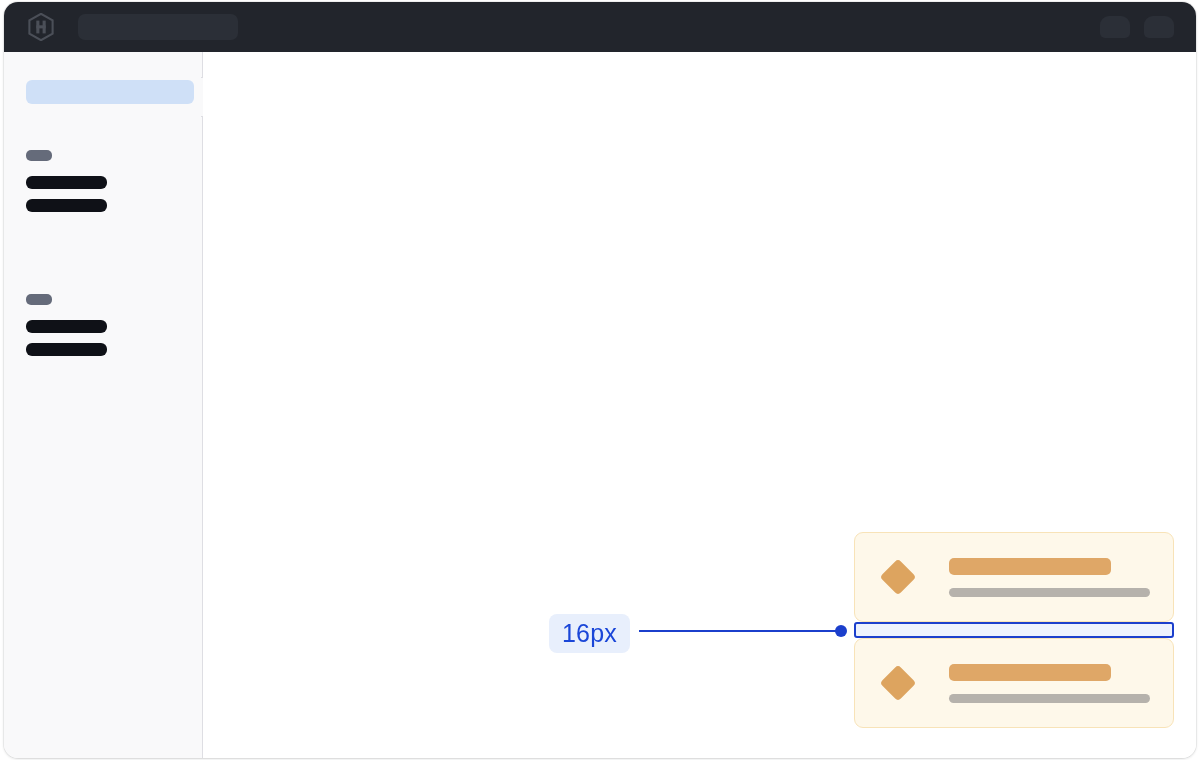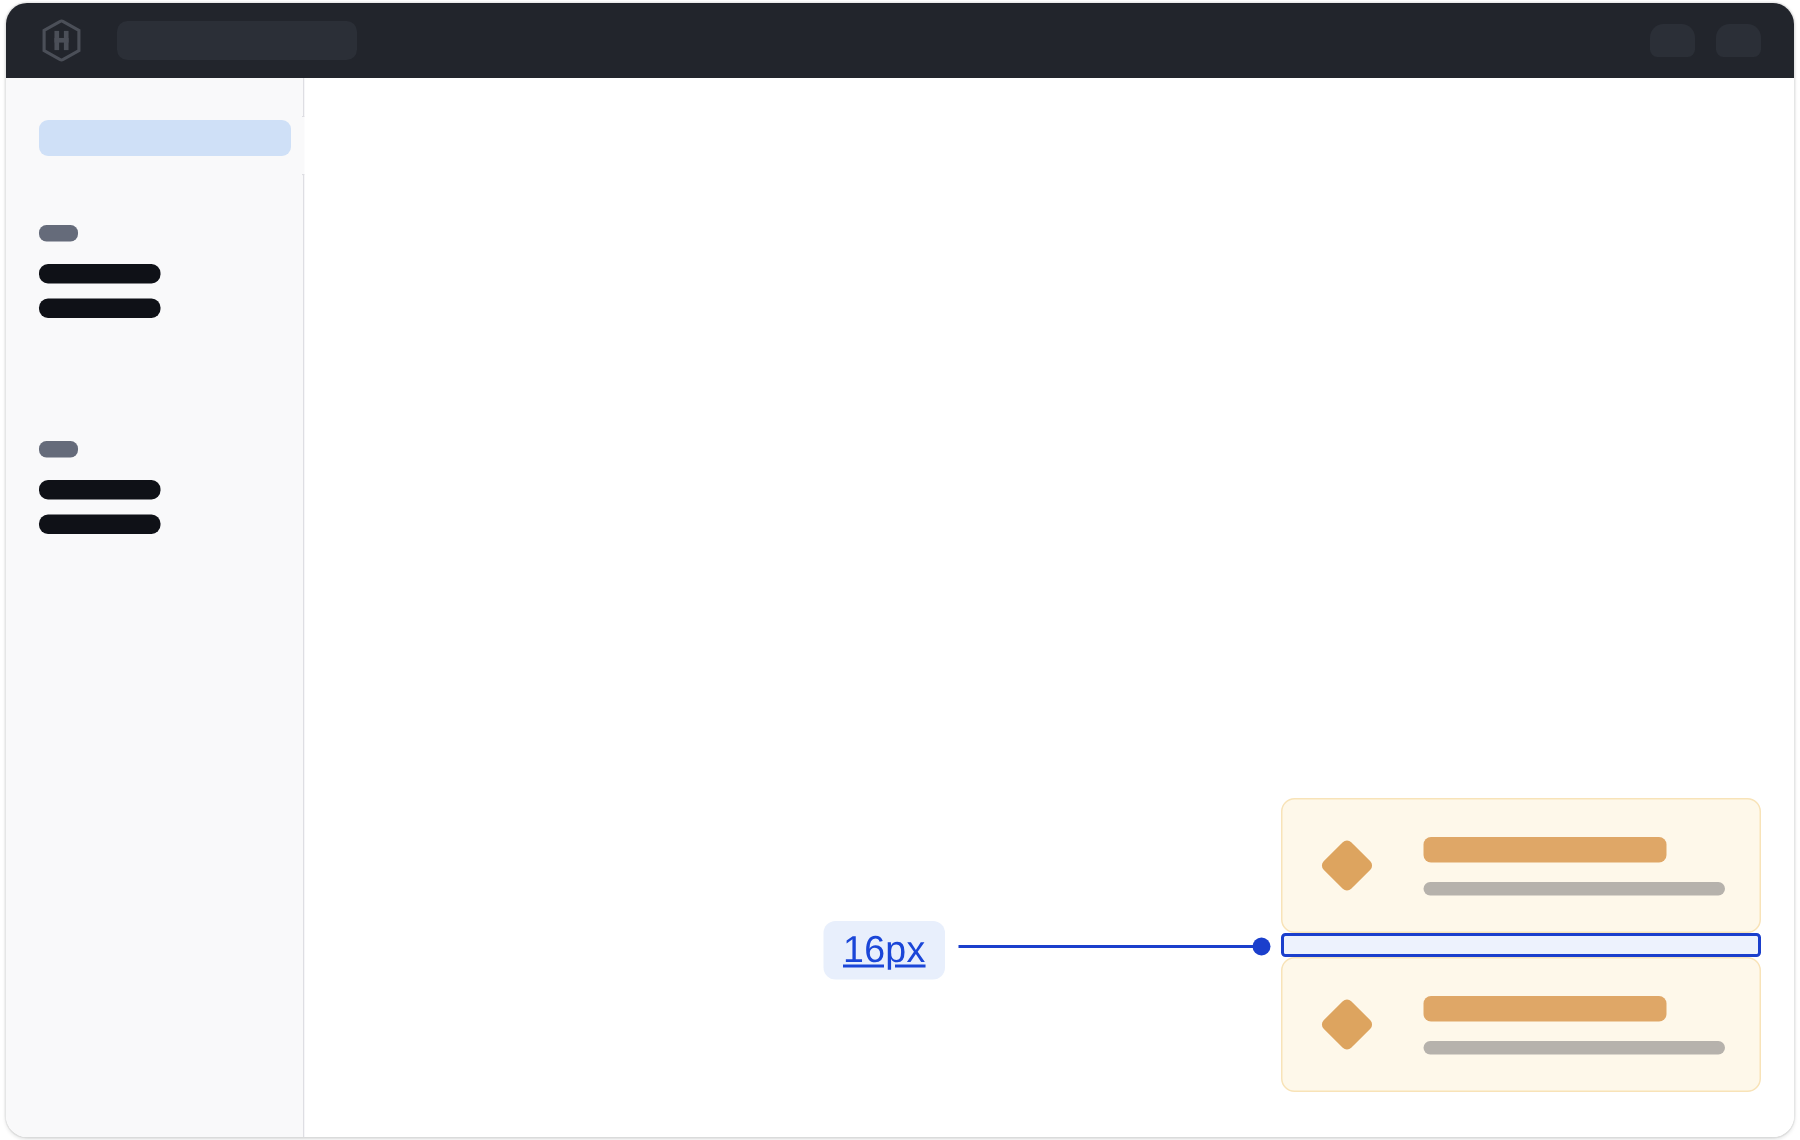--- a/index.html
+++ b/index.html
@@ -229,21 +229,20 @@
     padding: 0 13px;
     display: flex;
     align-items: center;
     border-radius: 8px;
     background: #e8effc;
     color: #1a46d8;
     font-size: 25px;
     font-weight: 400;
     letter-spacing: 0.2px;
     white-space: nowrap;
-    text-decoration: underline;
   }
 </style>
 </head>
 <body>
 
 <div class="app-frame">
 
   <div class="topbar">
 
     <svg class="brand-logo" viewBox="0 0 26 28">

